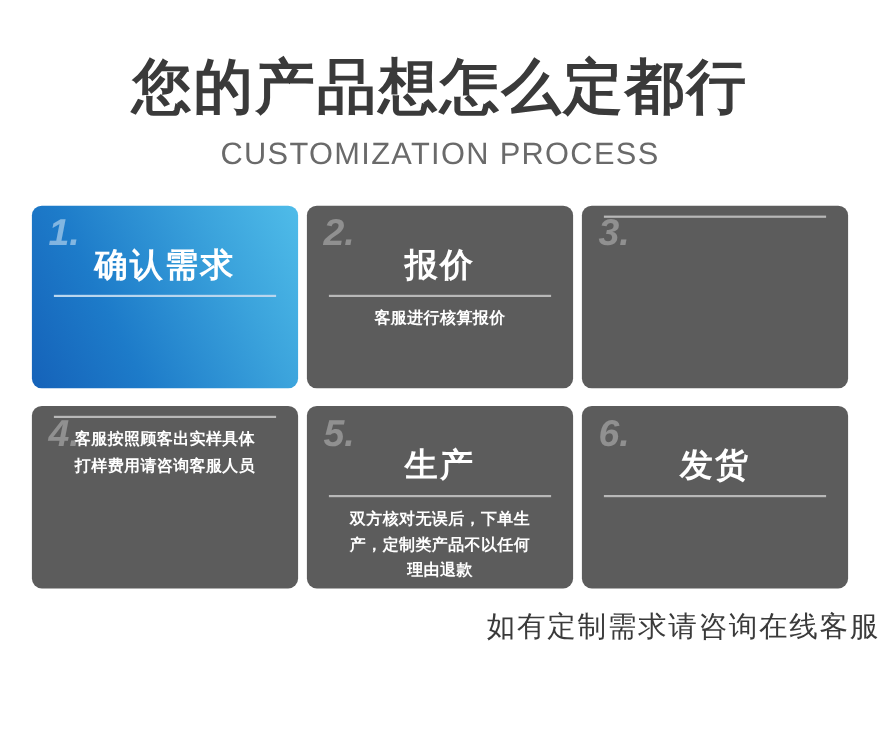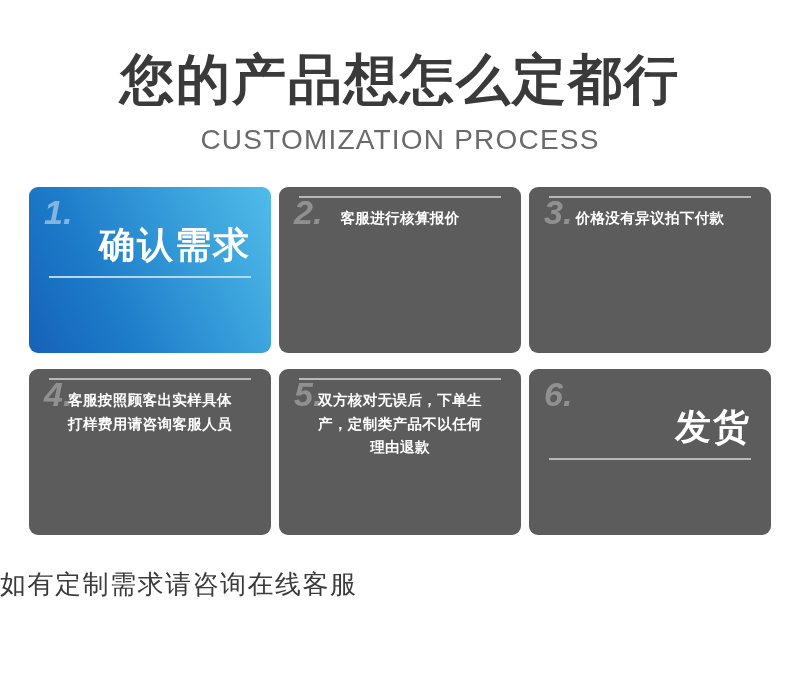--- a/index.html
+++ b/index.html
@@ -78,22 +78,22 @@
     line-height: 1;
     letter-spacing: 0px;
   }
   .card.accent .card-number {
     color: rgba(255,255,255,0.45);
   }
 
   .card-title {
     margin: 0;
     padding-top: 37px;
-    text-align: right;
-    font-size: 36px;
+    text-align: center;
+    font-size: 30px;
     font-weight: bold;
     color: #ffffff;
     letter-spacing: 2px;
     line-height: 1.18;
   }
 
   .card-divider {
     margin: 9px 0 0 0;
     height: 2px;
     background: #b8b8b8;
@@ -109,22 +109,22 @@
     text-align: center;
     font-size: 14.5px;
     font-weight: bold;
     color: #ffffff;
     line-height: 1.62;
     letter-spacing: 0.4px;
   }
 
   
   .footer {
-    margin-top: 32px;
-    text-align: left;
+    margin-top: 17px;
+    text-align: right;
   }
   .footer-text {
     margin: 0;
     font-size: 26px;
     color: #3a3a3a;
     letter-spacing: 1.5px;
     white-space: nowrap;
   }
 </style>
 </head>
@@ -140,38 +140,39 @@
   <div class="cards-grid">
 
     <div class="card accent">
       <div class="card-number">1.</div>
       <div class="card-title">确认需求</div>
       <hr class="card-divider">
     </div>
 
     <div class="card">
       <div class="card-number">2.</div>
+      <div class="card-title">报价</div>
       <hr class="card-divider">
       <div class="card-desc">客服进行核算报价</div>
     </div>
 
     <div class="card">
       <div class="card-number">3.</div>
       <hr class="card-divider">
-      <div class="card-desc">价格没有异议拍下付款</div>
     </div>
 
     <div class="card">
       <div class="card-number">4.</div>
       <hr class="card-divider">
       <div class="card-desc">客服按照顾客出实样具体<br>打样费用请咨询客服人员</div>
     </div>
 
     <div class="card">
       <div class="card-number">5.</div>
+      <div class="card-title">生产</div>
       <hr class="card-divider">
       <div class="card-desc">双方核对无误后，下单生<br>产，定制类产品不以任何<br>理由退款</div>
     </div>
 
     <div class="card">
       <div class="card-number">6.</div>
       <div class="card-title">发货</div>
       <hr class="card-divider">
     </div>
 

